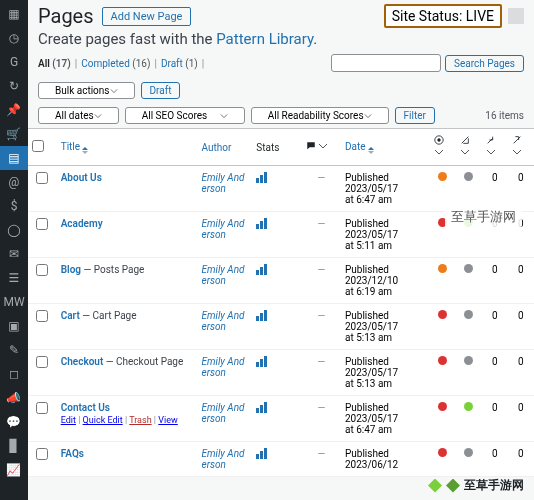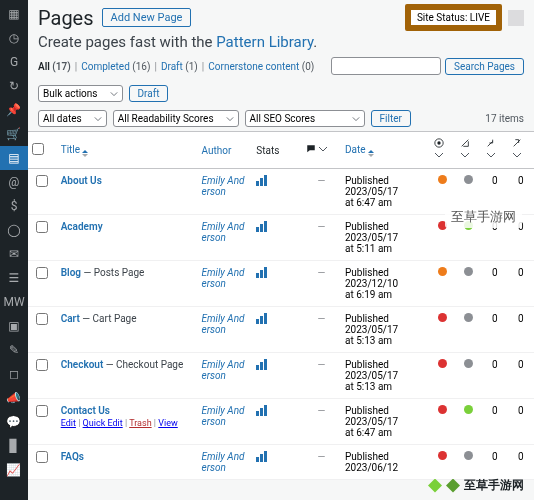--- a/index.html
+++ b/index.html
@@ -4,33 +4,33 @@
 <style>
 * { box-sizing: border-box; margin: 0; padding: 0; font-family: -apple-system, BlinkMacSystemFont, "Segoe UI", Roboto, sans-serif; }
 body { width: 534px; height: 500px; display: flex; background: #f0f0f1; overflow: hidden; }
 .sidebar { width: 28px; background: #1d2327; display: flex; flex-direction: column; padding-top: 2px; }
 .sidebar-item { width: 28px; height: 24px; display: flex; align-items: center; justify-content: center; color: #a7aaad; cursor: pointer; font-size: 12px; }
 .sidebar-item.active { background: #2271b1; color: #fff; }
 .main { flex: 1; background: #f6f7f7; overflow: hidden; display: flex; flex-direction: column; }
 .header-row { display: flex; align-items: center; padding: 4px 10px 2px; }
 .page-title { font-size: 20px; font-weight: 400; color: #1d2327; margin-right: 8px; }
 .add-new { border: 1px solid #2271b1; color: #2271b1; background: #f6f7f7; padding: 2px 8px; font-size: 11px; border-radius: 2px; cursor: pointer; }
-.site-status { margin-left: auto; border: 6px solid #a16207; padding: 2px 6px; font-size: 10px; background: #fff; border-radius: 2px; }
+.site-status { margin-left: auto; border: 2px solid #a16207; padding: 2px 6px; font-size: 14px; background: #fff; border-radius: 2px; }
 .avatar-box { width: 16px; height: 16px; background: #dcdcde; margin-left: 6px; }
 .subtitle { padding: 0 10px 6px; font-size: 15px; color: #3c434a; }
 .subtitle a { color: #2271b1; text-decoration: none; }
 .subsubsub { padding: 0 10px 6px; font-size: 10px; display: flex; align-items: center; gap: 4px; }
 .subsubsub span { color: #1d2327; }
 .subsubsub a { color: #2271b1; text-decoration: none; }
 .subsubsub .count { color: #50575e; text-align: center; }
 .search-box { margin-left: auto; display: flex; gap: 4px; align-items: center; }
 .search-input { border: 1px solid #8c8f94; padding: 2px 4px; font-size: 10px; width: 110px; height: 18px; background: #fff; border-radius: 3px; }
 .btn { border: 1px solid #2271b1; color: #2271b1; background: #f6f7f7; padding: 2px 8px; font-size: 10px; border-radius: 3px; cursor: pointer; }
 .tablenav { display: flex; align-items: center; padding: 4px 10px; gap: 6px; }
-.sel { border: 1px solid #8c8f94; background: #fff; padding: 2px 4px; font-size: 10px; border-radius: 3px; display: flex; align-items: center; gap: 12px; cursor: pointer; }
+.sel { border: 1px solid #8c8f94; background: #fff; padding: 2px 16px; font-size: 10px; border-radius: 3px; display: flex; align-items: center; gap: 0; cursor: pointer; }
 .sel svg { width: 8px; height: 8px; }
 .items-count { margin-left: auto; font-size: 10px; color: #50575e; }
 .table { width: 100%; border-collapse: collapse; background: #fff; }
 .table th { text-align: left; font-size: 10px; font-weight: 400; color: #2271b1; padding: 6px 4px; border-bottom: 1px solid #c3c4c7; border-top: 1px solid #c3c4c7; }
 .table th.dark { color: #1d2327; }
 .table td { font-size: 10px; padding: 6px 4px; vertical-align: top; border-bottom: 1px solid #f0f0f1; }
 .cb-col { width: 22px; text-align: center; }
 .title-col { width: 108px; }
 .author-col { width: 42px; margin-left: 8px; }
 .stats-col { width: 38px; }
@@ -104,21 +104,20 @@
     <span>Create pages fast with the </span><a href="#">Pattern Library</a><span>.</span>
   </div>
 
   <div class="subsubsub" id="views">
     <span style="font-weight: 600;">All <span class="count">(17)</span></span>
       <span style="color: rgb(140, 143, 148);">|</span>
       <a href="#">Completed <span class="count">(16)</span></a>
       <span style="color: rgb(140, 143, 148);">|</span>
       <a href="#">Draft <span class="count">(1)</span></a>
       <span style="color: rgb(140, 143, 148);">|</span>
-      <a href="#">Cornerstone content <span class="count">(0)</span></a>
       <div class="search-box">
       <input class="search-input" placeholder="" style="">
       <button class="btn">Search Pages</button>
     </div>
   </div>
 
   <div class="tablenav">
     <div class="sel">
       <span>Bulk actions</span>
       <svg viewBox="0 0 10 10">
@@ -128,34 +127,34 @@
     <button class="btn">Draft</button>
   </div>
 
   <div class="tablenav">
     <div class="sel">
       <span>All dates</span>
       <svg viewBox="0 0 10 10">
           <path d="M1 3l4 4 4-4" stroke="#50575e" fill="none"></path>
         </svg>
     </div>
+    <div class="sel" style="min-width:120px">
+      <span>All SEO Scores</span>
+      <svg viewBox="0 0 10 10" style="margin-left:auto">
+          <path d="M1 3l4 4 4-4" stroke="#50575e" fill="none"></path>
+        </svg>
+    </div>
     <div class="sel">
       <span>All Readability Scores</span>
       <svg viewBox="0 0 10 10">
           <path d="M1 3l4 4 4-4" stroke="#50575e" fill="none"></path>
         </svg>
     </div>
-    <div class="sel" style="min-width:120px">
-      <span>All SEO Scores</span>
-      <svg viewBox="0 0 10 10" style="margin-left:auto">
-          <path d="M1 3l4 4 4-4" stroke="#50575e" fill="none"></path>
-        </svg>
-    </div>
     <button class="btn">Filter</button>
-    <span class="items-count">17 items</span>
+    <span class="items-count">16 items</span>
   </div>
 
   <table class="table">
     <thead>
       <tr>
         <th class="cb-col"><input type="checkbox" style=""></th>
         <th class="title-col"><span>Title</span><span class="sort-icon">
               <span class="up"></span>
               <span class="dn"></span>
             </span></th>

